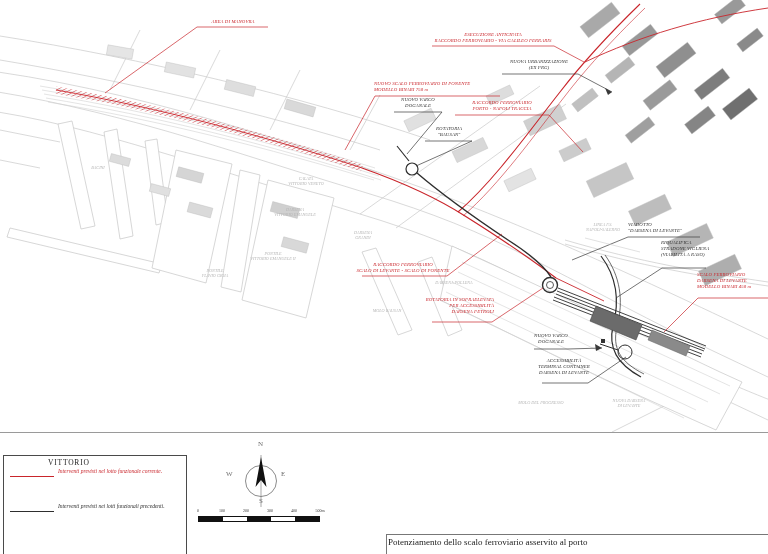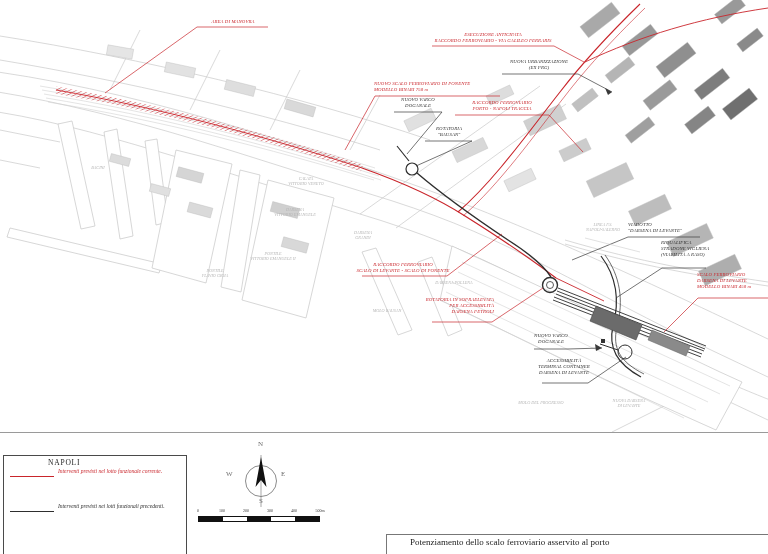--- a/index.html
+++ b/index.html
@@ -24,21 +24,21 @@
   .lg-red{color:#c9252b;border-color:#c9252b;}
   .lg-blk{color:#2e2e2e;border-color:#2e2e2e;}
   .compass-letter{position:absolute;font-size:7px;color:#6d6d6d;}
   .scalebar{position:absolute;left:198px;top:83px;width:120px;height:4px;
             border:0.5px solid #111;display:flex;}
   .scalebar .seg{flex:1 0 auto;height:100%;}
   .seg.k{background:#111;} .seg.w{background:#fff;}
   .scale-num{position:absolute;top:75px;font-size:4px;color:#333;transform:translateX(-50%);}
   .tb-hline{position:absolute;left:386px;top:101px;width:382px;border-top:1px solid #777;}
   .tb-vline{position:absolute;left:386px;top:101px;height:21px;border-left:1px solid #777;}
-  .tb-title{position:absolute;left:410px;top:104px;font-size:9px;color:#222;}
+  .tb-title{position:absolute;left:388px;top:104px;font-size:9px;color:#222;}
 </style>
 </head>
 <body>
 
 <div class="page">
 
   <div class="map-area">
     <svg width="768" height="432" viewBox="0 0 768 432">
       <defs>
         <pattern id="redhatch" patternUnits="userSpaceOnUse" width="3.2" height="8" patternTransform="rotate(62)">
@@ -234,21 +234,21 @@
     <div class="glabel" style="left:366px;top:308px;width:42px;">MOLO BAUSAN</div>
     <div class="glabel" style="left:428px;top:280px;width:52px;">DARSENA POLLENA</div>
     <div class="glabel" style="left:510px;top:400px;width:62px;">MOLO DEL PROGRESSO</div>
     <div class="glabel" style="left:604px;top:398px;width:50px;">NUOVA DARSENA
 DI LEVANTE</div>
   </div>
 
   <div class="bottom">
 
     <div class="legend-box">
-      <div class="legend-title">NAPOLI</div>
+      <div class="legend-title">VITTORIO</div>
       <div class="legend-line lg-red" style="left:6px;top:20px;width:44px;"></div>
       <div class="legend-text lg-red" style="left:54px;top:12px;">Interventi previsti nel lotto funzionale corrente.</div>
       <div class="legend-line lg-blk" style="left:6px;top:55px;width:44px;"></div>
       <div class="legend-text lg-blk" style="left:54px;top:47px;">Interventi previsti nei lotti funzionali precedenti.</div>
     </div>
 
     <span class="compass-letter" style="left:258px;top:7px;">N</span>
     <span class="compass-letter" style="left:226px;top:37px;">W</span>
     <span class="compass-letter" style="left:281px;top:37px;">E</span>
     <span class="compass-letter" style="left:259px;top:64px;">S</span>

